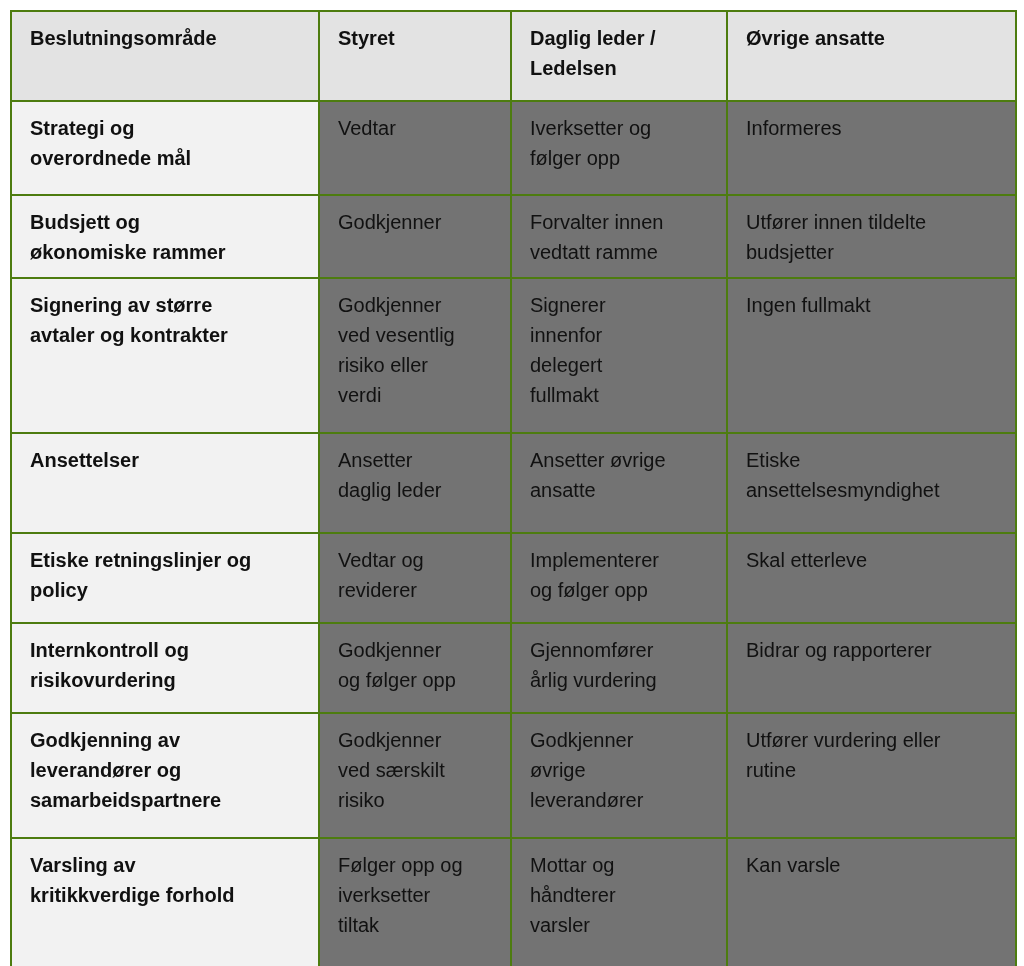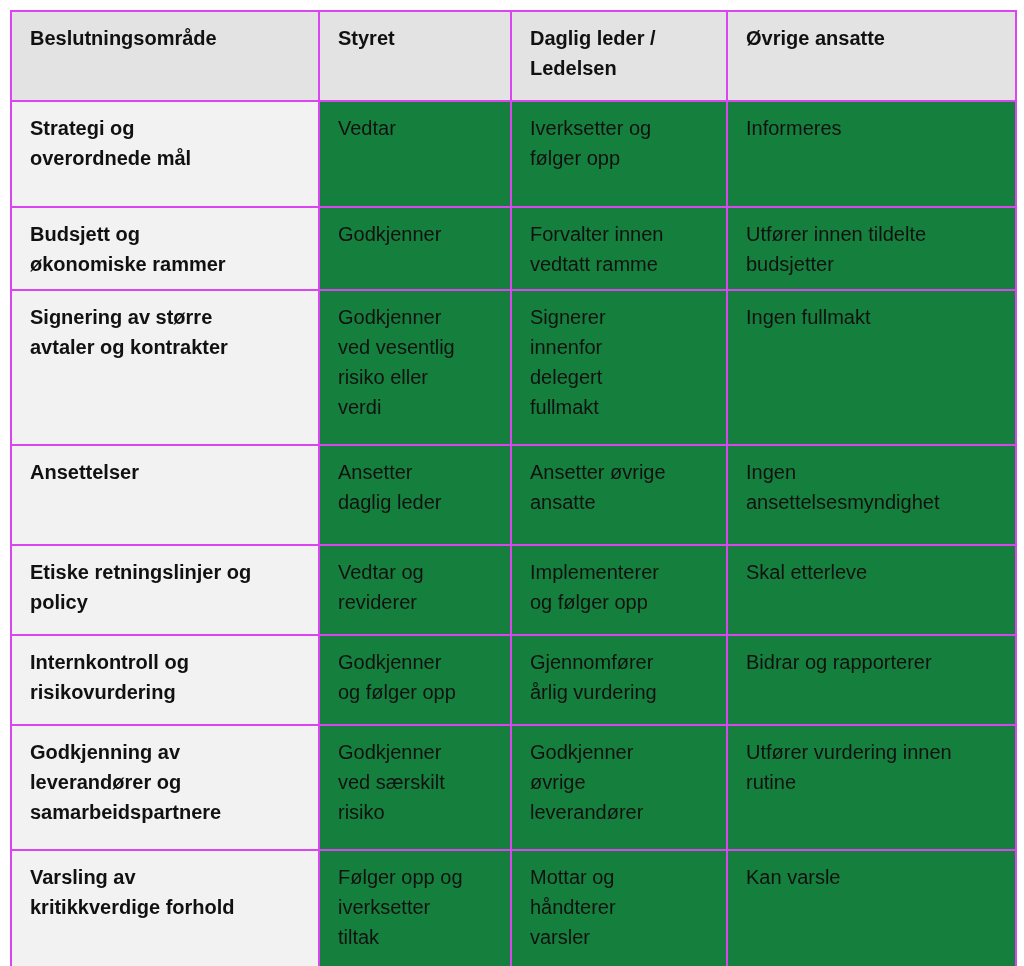--- a/index.html
+++ b/index.html
@@ -14,47 +14,47 @@
   .page {
     padding: 10px 9px 9px 10px;
   }
   table.decision-matrix {
     border-collapse: collapse;
     table-layout: fixed;
     width: 1005px;
   }
   .decision-matrix th,
   .decision-matrix td {
-    border: 2px solid #d946ef;
+    border: 2px solid #4d7c0f;
     vertical-align: top;
     text-align: left;
     padding: 11px 12px 10px 18px;
     font-size: 20px;
     line-height: 30px;
     color: #111111;
     white-space: pre-line;
     overflow-wrap: break-word;
   }
   .decision-matrix th {
     background: #e3e3e3;
     font-weight: bold;
   }
-  .decision-matrix td { background: #15803d; font-weight: normal; }
+  .decision-matrix td { background: #737373; font-weight: normal; }
   .decision-matrix td.area {
     background: #f2f2f2;
     font-weight: bold;
   }
   
   col.c1 { width: 308px; }
   col.c2 { width: 192px; }
   col.c3 { width: 216px; }
   col.c4 { width: 289px; }
   
   tr.hdr { height: 90px; }
-  tr.r0 { height: 106px; margin-left: 13px; }
+  tr.r0 { height: 94px; margin-left: 13px; }
   tr.r1 { height: 74px; }
   tr.r2 { height: 155px; }
   tr.r3 { height: 100px; }
   tr.r4 { height: 90px; margin-top: 22px; }
   tr.r5 { height: 90px; border-radius: 18px; }
   tr.r6 { height: 125px; }
   tr.r7 { height: 160px; }
 </style>
 </head>
 <body>
@@ -106,21 +106,21 @@
 delegert
 fullmakt</td>
         <td>Ingen fullmakt</td>
       </tr>
       <tr class="r3">
         <td class="area">Ansettelser</td>
         <td>Ansetter
 daglig leder</td>
         <td>Ansetter øvrige
 ansatte</td>
-        <td>Ingen
+        <td>Etiske
 ansettelsesmyndighet</td>
       </tr>
       <tr class="r4">
         <td class="area">Etiske retningslinjer og
 policy</td>
         <td>Vedtar og
 reviderer</td>
         <td>Implementerer
 og følger opp</td>
         <td>Skal etterleve</td>
@@ -137,21 +137,21 @@
       <tr class="r6">
         <td class="area">Godkjenning av
 leverandører og
 samarbeidspartnere</td>
         <td>Godkjenner
 ved særskilt
 risiko</td>
         <td>Godkjenner
 øvrige
 leverandører</td>
-        <td>Utfører vurdering innen
+        <td>Utfører vurdering eller
 rutine</td>
       </tr>
       <tr class="r7">
         <td class="area">Varsling av
 kritikkverdige forhold</td>
         <td>Følger opp og
 iverksetter
 tiltak</td>
         <td>Mottar og
 håndterer

